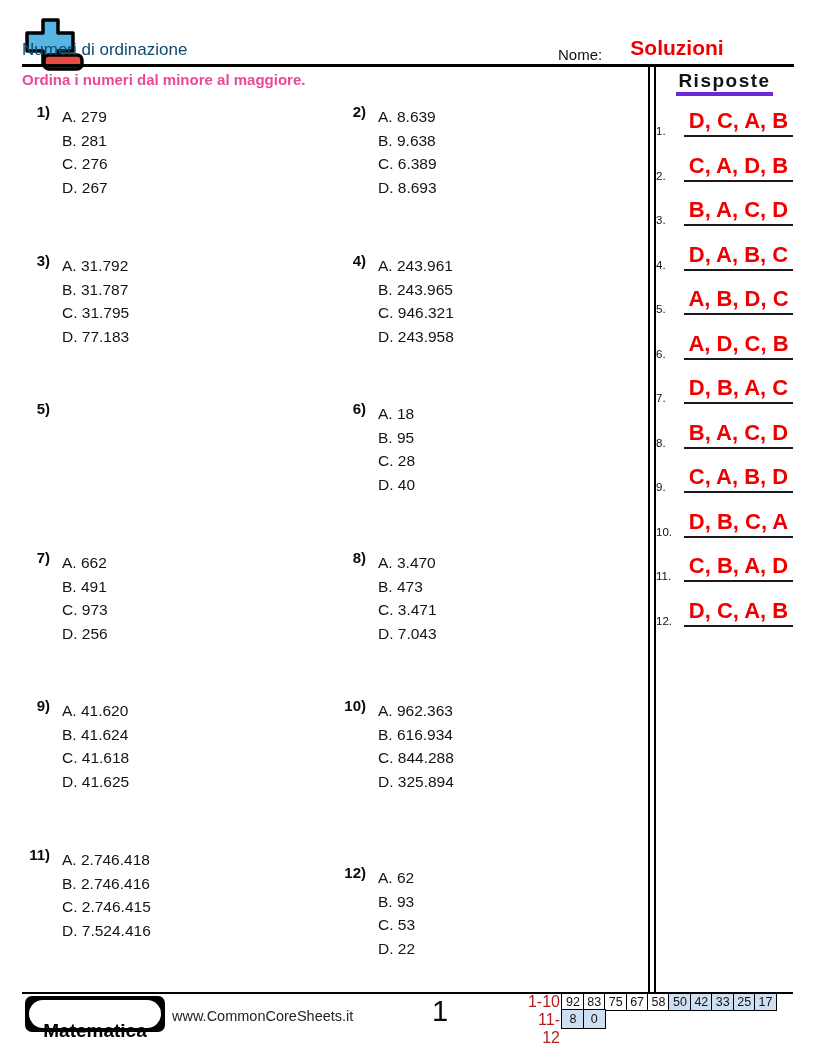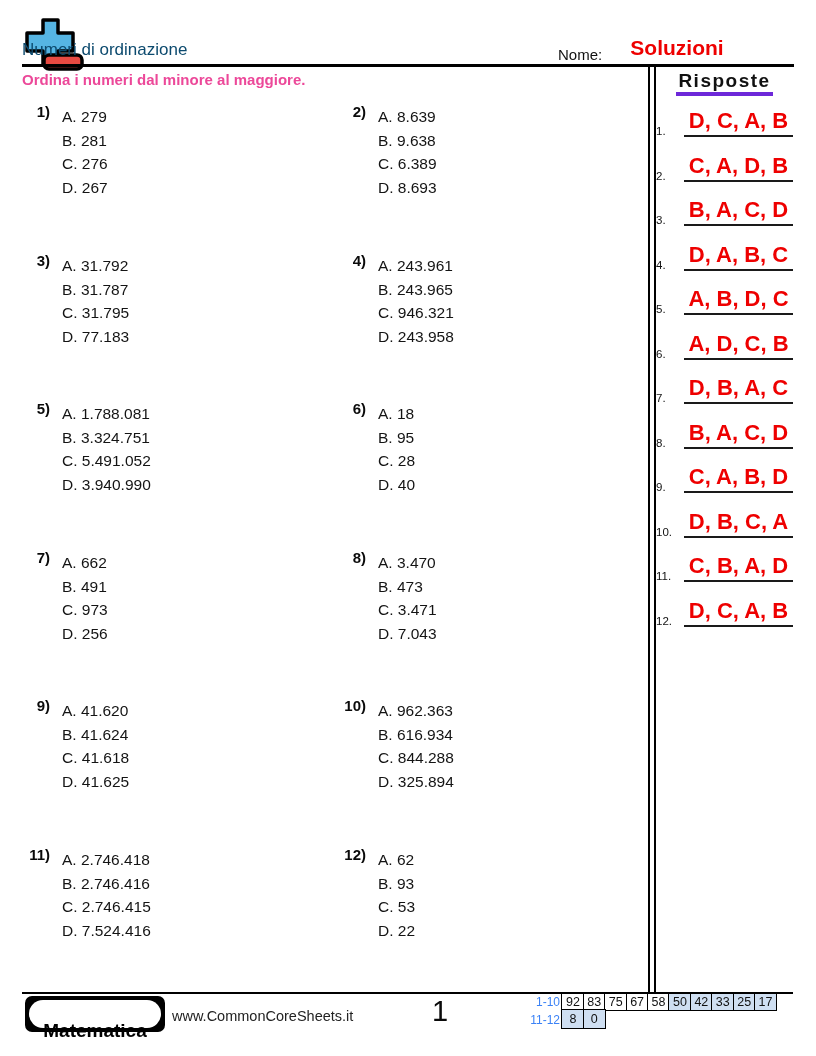--- a/index.html
+++ b/index.html
@@ -33,21 +33,21 @@
   
   .footer-line { position:absolute; left:22px; top:992px; width:771px; height:2px; background:#000; }
   .brand-badge { position:absolute; left:25px; top:996px; width:140px; height:36px; background:#000; border-radius:7px; }
   .brand-oval { position:absolute; left:4px; top:4px; right:4px; bottom:4px; background:#fff; border-radius:16px;
     display:flex; align-items:center; justify-content:center; }
   .brand-oval span { font-size:19px; font-weight:bold; color:#000;margin-top:33px; }
   .site-url { position:absolute; left:172px; top:1008px; font-size:14.5px; color:#222; }
   .page-num { position:absolute; left:400px; top:995px; width:80px; text-align:center; font-size:29px; color:#0a0a0a; }
   .score-table { position:absolute; left:526px; top:993px; }
   .score-row { display:flex; align-items:stretch; height:18px; }
-  .score-label { width:34px; text-align:right; margin-right:3px; font-size:12px; line-height:18px; color:#3b82f6; }
+  .score-label { width:34px; text-align:right; margin-right:3px; font-size:16px; line-height:18px; color:#b91c1c; }
   .score-cell { width:23px; box-sizing:border-box; border:1.6px solid #000; margin-left:-1.6px;
     display:flex; align-items:center; justify-content:center; font-size:12.5px; background:#fff; }
   .score-row + .score-row .score-cell { margin-top:-1.6px; height:19.6px; }
   .score-cell.hl { background:#cfdff2; }
 </style>
 </head>
 <body>
 
 <div class="page">
 
@@ -95,26 +95,20 @@
     <div class="pnum">4)</div>
     <div class="popts">
       <div class="opt">A. 243.961</div>
       <div class="opt">B. 243.965</div>
       <div class="opt">C. 946.321</div>
       <div class="opt">D. 243.958</div>
     </div>
   </div>
   <div class="problem" style="top:400px;left:20px">
     <div class="pnum">5)</div>
-    <div class="popts">
-      <div class="opt">A. 1.788.081</div>
-      <div class="opt">B. 3.324.751</div>
-      <div class="opt">C. 5.491.052</div>
-      <div class="opt">D. 3.940.990</div>
-    </div>
   </div>
   <div class="problem" style="top:400px;left:336px">
     <div class="pnum">6)</div>
     <div class="popts">
       <div class="opt">A. 18</div>
       <div class="opt">B. 95</div>
       <div class="opt">C. 28</div>
       <div class="opt">D. 40</div>
     </div>
   </div>
@@ -156,21 +150,21 @@
   </div>
   <div class="problem" style="top:846px;left:20px">
     <div class="pnum">11)</div>
     <div class="popts">
       <div class="opt">A. 2.746.418</div>
       <div class="opt">B. 2.746.416</div>
       <div class="opt">C. 2.746.415</div>
       <div class="opt">D. 7.524.416</div>
     </div>
   </div>
-  <div class="problem" style="top:846px;left:336px">
+  <div class="problem" style="top:864px;left:336px">
     <div class="pnum">12)</div>
     <div class="popts">
       <div class="opt">A. 62</div>
       <div class="opt">B. 93</div>
       <div class="opt">C. 53</div>
       <div class="opt">D. 22</div>
     </div>
   </div>
 
   <div class="risposte-title">

